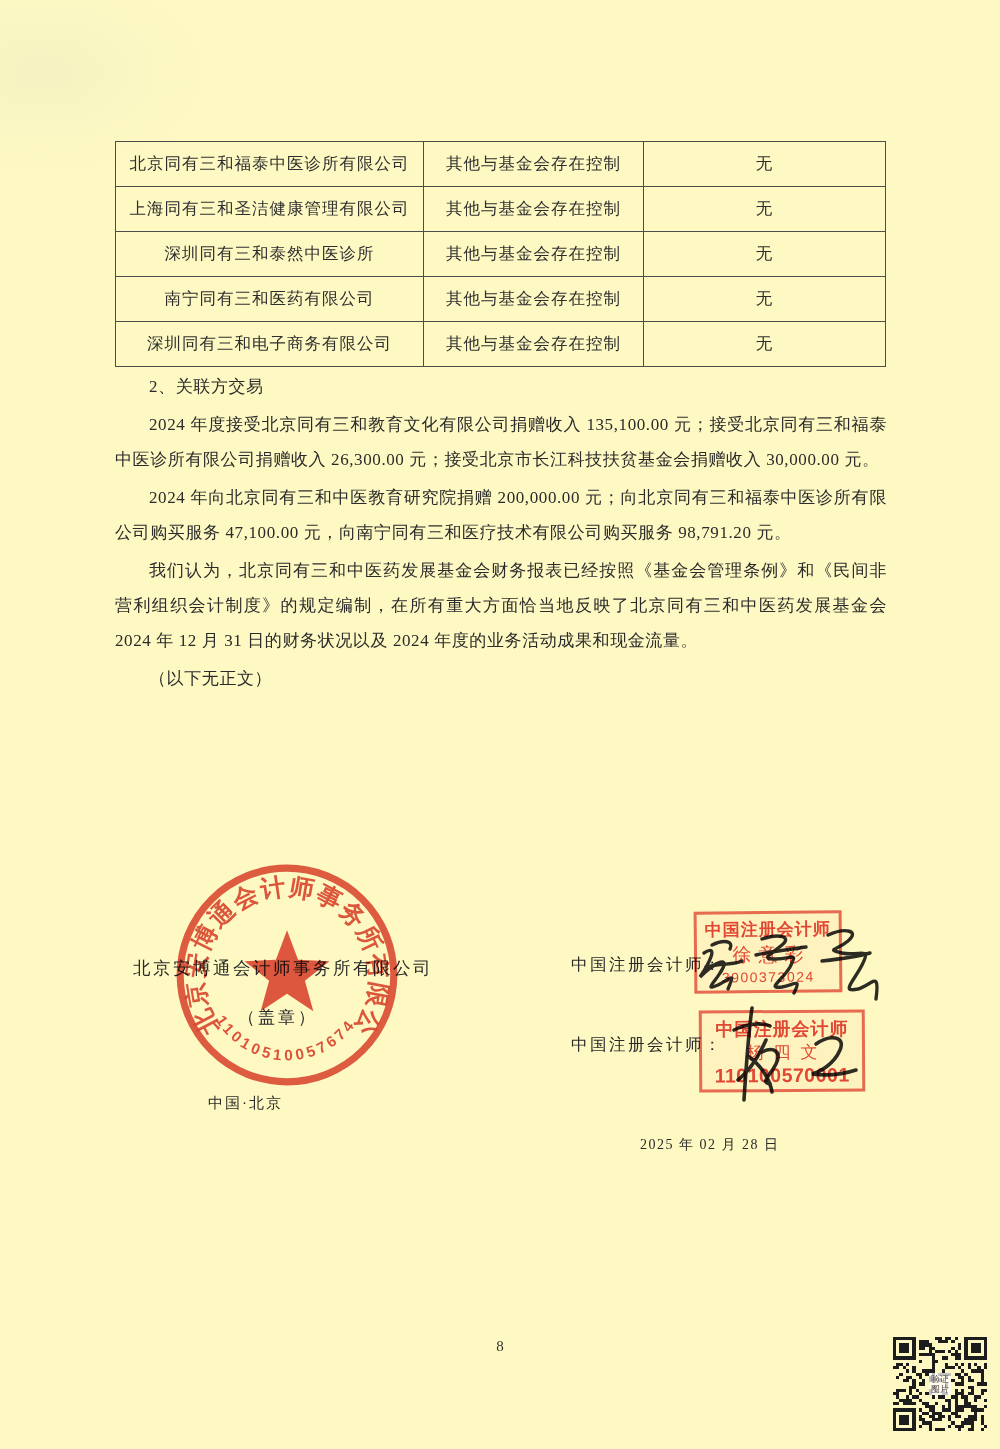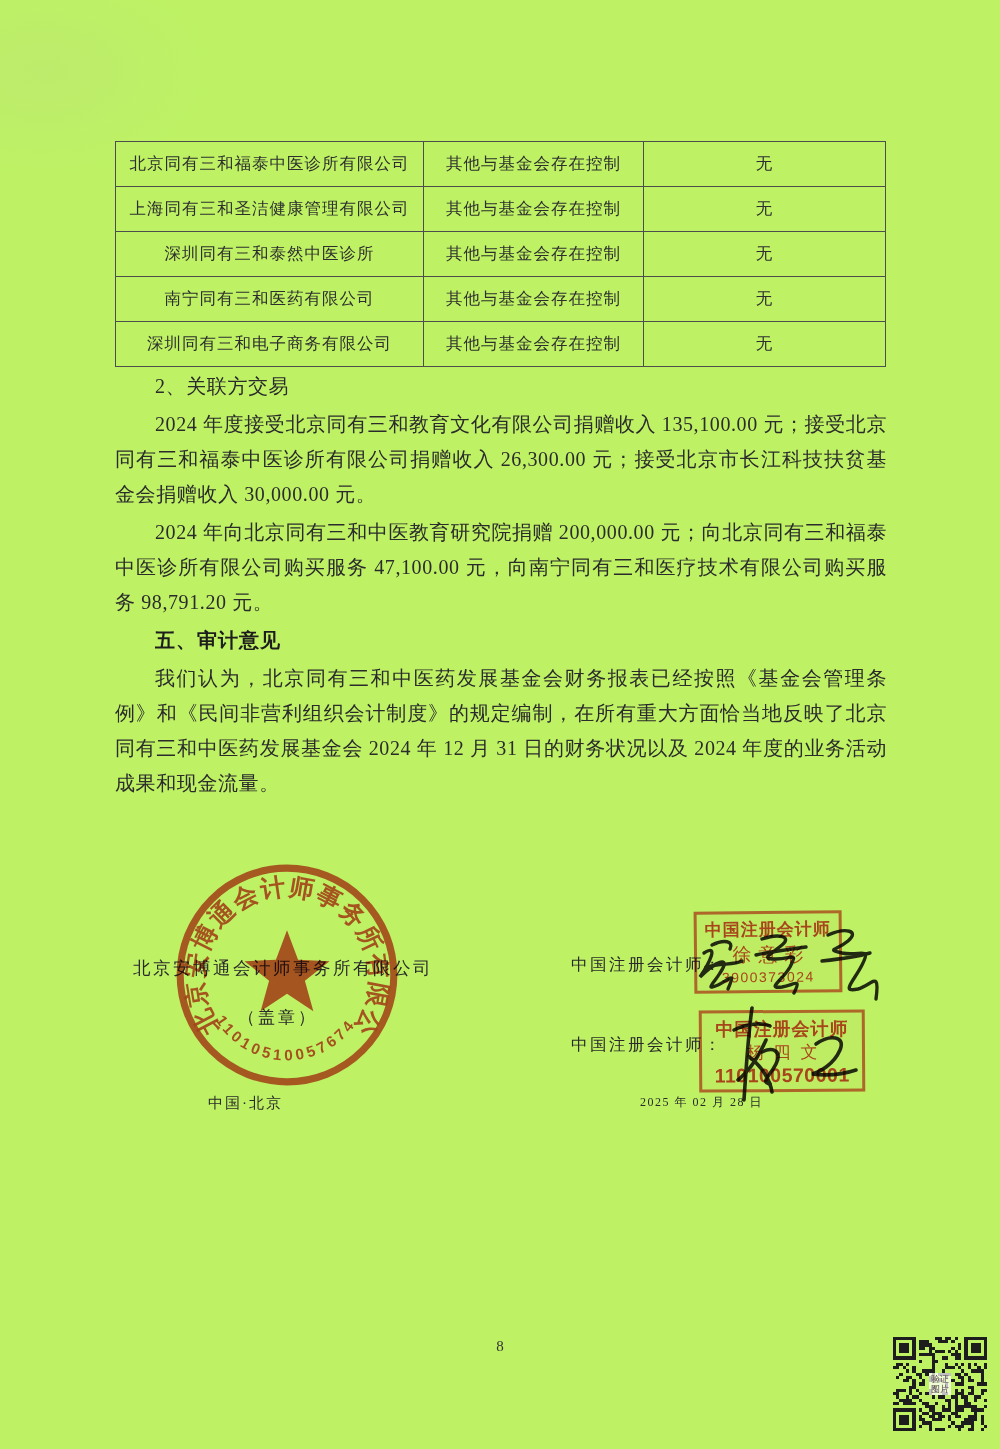--- a/index.html
+++ b/index.html
@@ -1,50 +1,50 @@
 <!DOCTYPE html>
 <html><head>
 <meta charset="utf-8">
 <style>
   html,body{margin:0;padding:0;background:#e8e8e8;}
   .page{
     position:relative;width:1000px;height:1449px;margin:0 auto;
-    background:#bef264;overflow:hidden;
+    background:#fef9c3;overflow:hidden;
     font-family:"Liberation Serif","DejaVu Serif",serif;
     color:#262626;
   }
   .artifact{position:absolute;left:0;top:0;width:220px;height:180px;
     background:radial-gradient(ellipse at 20% 40%, rgba(180,180,180,.10), rgba(0,0,0,0) 70%);}
   
   table.rel{
     position:absolute;left:115px;top:141px;width:770px;
     border-collapse:collapse;table-layout:fixed;
   }
   table.rel td{
     border:1.5px solid #4d4d4d;height:44px;text-align:center;
     font-size:16.5px;letter-spacing:1px;color:#2e2e2e;padding:0 4px;
   }
   col.c1{width:308px}col.c2{width:220px}col.c3{width:242px}
   
   .bodytext{
     position:absolute;left:115px;top:369px;width:772px;
-    font-size:20px;line-height:35px;text-align:justify;
+    font-size:17px;line-height:35px;text-align:justify;
     letter-spacing:.6px;color:#2b2b2b;
   }
   .bodytext p{margin:0 0 3px 0;text-indent:2em;}
   .bodytext p.h{font-weight:bold;letter-spacing:1px;color:#1d1d1d;}
   .bodytext p.nowrap{text-align:left;}
   
   .blacktxt{position:absolute;color:#2a2a2a;white-space:nowrap;}
   .firm{left:133px;top:956px;font-size:17.5px;letter-spacing:2.5px;}
   .gaizhang{left:238px;top:1006px;font-size:17px;letter-spacing:3px;text-align:center;}
   .loc{left:208px;top:1094px;font-size:15px;letter-spacing:2px;}
   .cpa1{left:571px;top:954px;font-size:16.5px;letter-spacing:2.5px;}
   .cpa2{left:571px;top:1034px;font-size:16.5px;letter-spacing:2.5px;}
-  .date{left:640px;top:1094px;font-size:12px;letter-spacing:1.5px;}
+  .date{left:640px;top:1136px;font-size:14px;letter-spacing:1.5px;}
   
   .seal{position:absolute;left:170px;top:858px;width:234px;height:234px;
     mix-blend-mode:multiply;opacity:.92;}
   
   .stamp{position:absolute;border:3px solid rgba(226,74,68,.8);
     color:#e24a44;text-align:center;mix-blend-mode:multiply;background:rgba(255,60,50,.03);}
   .stamp1{left:694px;top:911px;width:142px;height:76px;transform:rotate(-.6deg);}
   .stamp2{left:699px;top:1010px;width:160px;height:76px;transform:rotate(-.4deg);}
   .stamp .t{font-size:17px;font-weight:bold;letter-spacing:1px;margin-top:4px;}
   .stamp .n{font-size:19px;letter-spacing:7px;margin-top:1px;text-indent:7px;}
@@ -101,22 +101,22 @@
         <td>其他与基金会存在控制</td>
         <td>无</td>
       </tr>
     </tbody>
   </table>
 
   <div class="bodytext">
     <p class="nowrap">2、关联方交易</p>
     <p>2024 年度接受北京同有三和教育文化有限公司捐赠收入 135,100.00 元；接受北京同有三和福泰中医诊所有限公司捐赠收入 26,300.00 元；接受北京市长江科技扶贫基金会捐赠收入 30,000.00 元。</p>
     <p>2024 年向北京同有三和中医教育研究院捐赠 200,000.00 元；向北京同有三和福泰中医诊所有限公司购买服务 47,100.00 元，向南宁同有三和医疗技术有限公司购买服务 98,791.20 元。</p>
-    <p class="h nowrap">五、审计意见</p>
     <p>我们认为，北京同有三和中医药发展基金会财务报表已经按照《基金会管理条例》和《民间非营利组织会计制度》的规定编制，在所有重大方面恰当地反映了北京同有三和中医药发展基金会 2024 年 12 月 31 日的财务状况以及 2024 年度的业务活动成果和现金流量。</p>
+    <p class="nowrap">（以下无正文）</p>
   </div>
 
   <div class="blacktxt firm">北京安博通会计师事务所有限公司</div>
   <div class="blacktxt gaizhang">（盖章）</div>
   <div class="blacktxt loc">中国·北京</div>
 
   <svg class="seal" viewBox="0 0 230 230">
     <defs>
       <path id="arcTop" d="M 50.4,169.3 A 82,82 0 1 1 179.6,169.3" fill="none"></path>
       <path id="arcBot" d="M 40.9,152.1 A 82,82 0 0 0 189.1,152.1" fill="none"></path>

